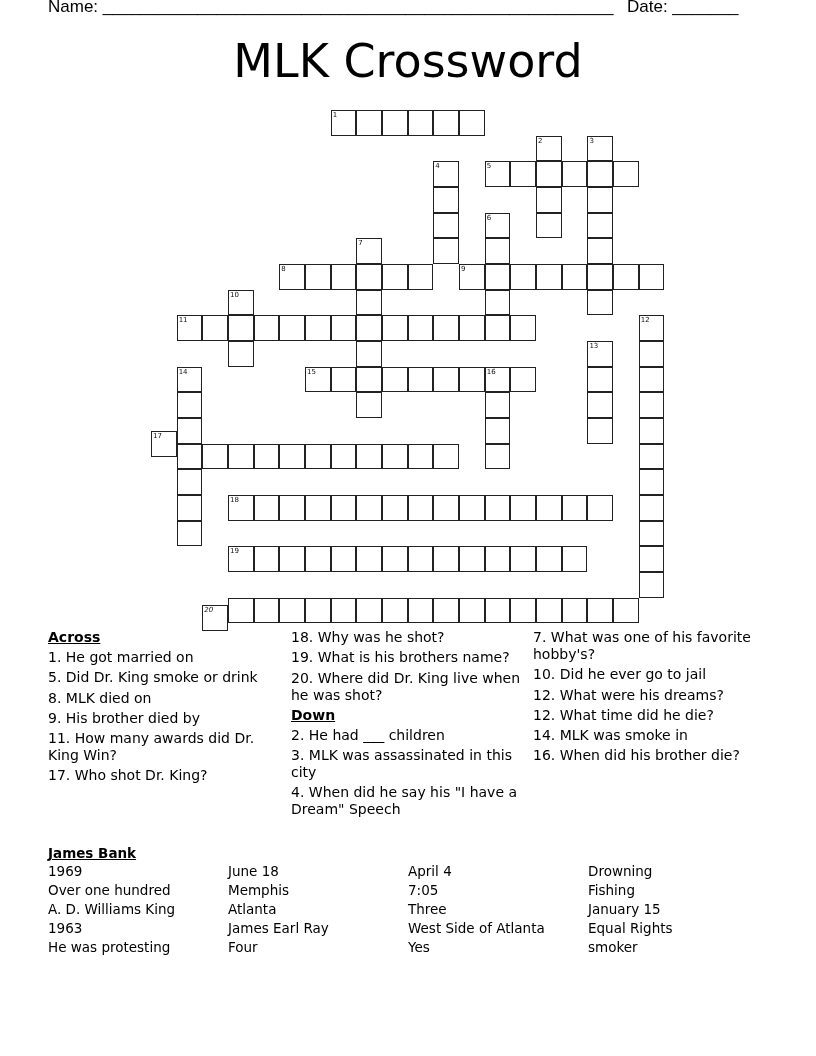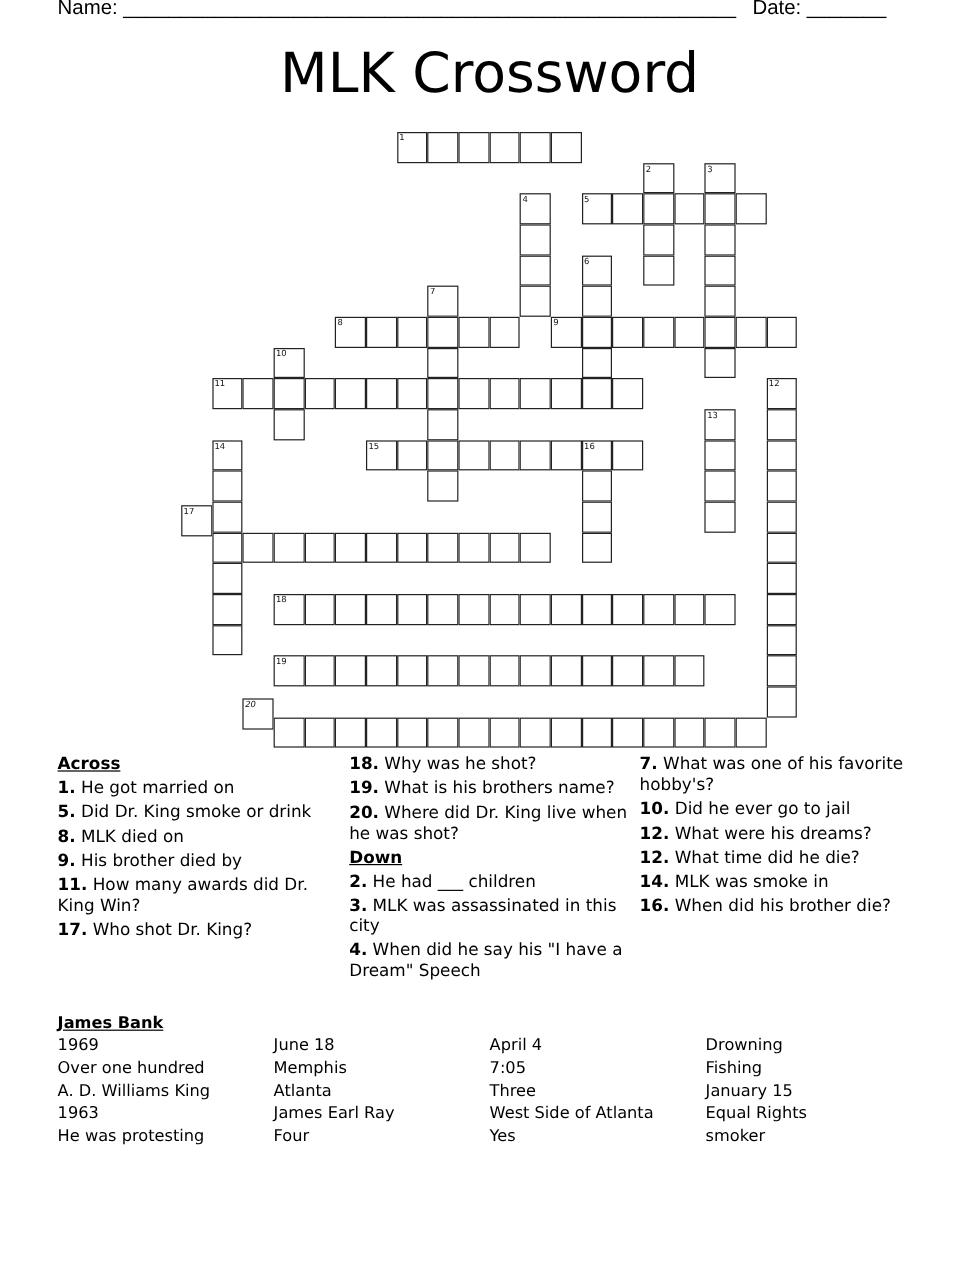--- a/index.html
+++ b/index.html
@@ -9,21 +9,21 @@
   .date-field { left: 627px; }
   .title { position: absolute; top: 34px; left: 0; width: 816px; text-align: center;
            font-family: "DejaVu Sans", sans-serif; font-size: 46px; letter-spacing: 0px; }
   .grid { position: absolute; left: 0; top: 0; width: 816px; height: 640px; }
   .cell { position: absolute; width: 25.67px; height: 25.67px; box-sizing: border-box;
           border: 1.3px solid #222; background: #fff; }
   .cell .num { position: absolute; left: 1px; top: 0px; font-family: "DejaVu Sans", sans-serif;
                font-size: 7px; line-height: 8px; color: #111; }
   .clues { position: absolute; font-family: "DejaVu Sans", sans-serif; font-size: 14px; line-height: 17px; }
   .clue { margin: 0 0 3.3px 0; }
-  .clue b { font-weight: bold; }
+  .clue b { font-weight: normal; }
   .sec-head { font-weight: bold; text-decoration: underline; margin-bottom: 3px; }
   .col1 { left: 48px; top: 629px; width: 235px; }
   .col2 { left: 291px; top: 629px; width: 235px; }
   .col3 { left: 533px; top: 629px; width: 245px; }
   .wordbank { position: absolute; left: 48px; top: 845px; font-family: "DejaVu Sans", sans-serif; font-size: 13.5px; }
   .wb-head { font-weight: bold; text-decoration: underline; height: 18px; }
   .wb-grid { display: grid; grid-template-columns: 180px 180px 180px 180px; grid-auto-flow: column; grid-template-rows: repeat(5, 19px); }
 </style>
 </head>
 <body>
@@ -154,21 +154,21 @@
     <div class="cell" style="left: 407.7px; top: 366.7px;"></div>
     <div class="cell" style="left: 433.37px; top: 366.7px;"></div>
     <div class="cell" style="left: 459.04px; top: 366.7px;"></div>
     <div class="cell" style="left: 484.71px; top: 366.7px;">
       <span class="num">16</span>
     </div>
     <div class="cell" style="left: 510.38px; top: 366.7px;"></div>
     <div class="cell" style="left: 484.71px; top: 392.37px;"></div>
     <div class="cell" style="left: 484.71px; top: 418.04px;"></div>
     <div class="cell" style="left: 484.71px; top: 443.71px;"></div>
-    <div class="cell" style="left: 151px; top: 421px;">
+    <div class="cell" style="left: 151px; top: 431px;">
       <span class="num">17</span>
     </div>
     <div class="cell" style="left: 202.34px; top: 443.71px;"></div>
     <div class="cell" style="left: 228.01px; top: 443.71px;"></div>
     <div class="cell" style="left: 253.68px; top: 443.71px;"></div>
     <div class="cell" style="left: 279.35px; top: 443.71px;"></div>
     <div class="cell" style="left: 305.02px; top: 443.71px;"></div>
     <div class="cell" style="left: 330.69px; top: 443.71px;"></div>
     <div class="cell" style="left: 356.36px; top: 443.71px;"></div>
     <div class="cell" style="left: 382.03px; top: 443.71px;"></div>
@@ -200,21 +200,21 @@
     <div class="cell" style="left: 330.69px; top: 546.39px;"></div>
     <div class="cell" style="left: 356.36px; top: 546.39px;"></div>
     <div class="cell" style="left: 382.03px; top: 546.39px;"></div>
     <div class="cell" style="left: 407.7px; top: 546.39px;"></div>
     <div class="cell" style="left: 433.37px; top: 546.39px;"></div>
     <div class="cell" style="left: 459.04px; top: 546.39px;"></div>
     <div class="cell" style="left: 484.71px; top: 546.39px;"></div>
     <div class="cell" style="left: 510.38px; top: 546.39px;"></div>
     <div class="cell" style="left: 536.05px; top: 546.39px;"></div>
     <div class="cell" style="left: 561.72px; top: 546.39px;"></div>
-    <div class="cell" style="left: 202.34px; top: 582px; font-style: italic;">
+    <div class="cell" style="left: 202.34px; top: 605px; font-style: italic;">
       <span class="num">20</span>
     </div>
     <div class="cell" style="left: 228.01px; top: 597.73px;"></div>
     <div class="cell" style="left: 253.68px; top: 597.73px;"></div>
     <div class="cell" style="left: 279.35px; top: 597.73px;"></div>
     <div class="cell" style="left: 305.02px; top: 597.73px;"></div>
     <div class="cell" style="left: 330.69px; top: 597.73px;"></div>
     <div class="cell" style="left: 356.36px; top: 597.73px;"></div>
     <div class="cell" style="left: 382.03px; top: 597.73px;"></div>
     <div class="cell" style="left: 407.7px; top: 597.73px;"></div>

